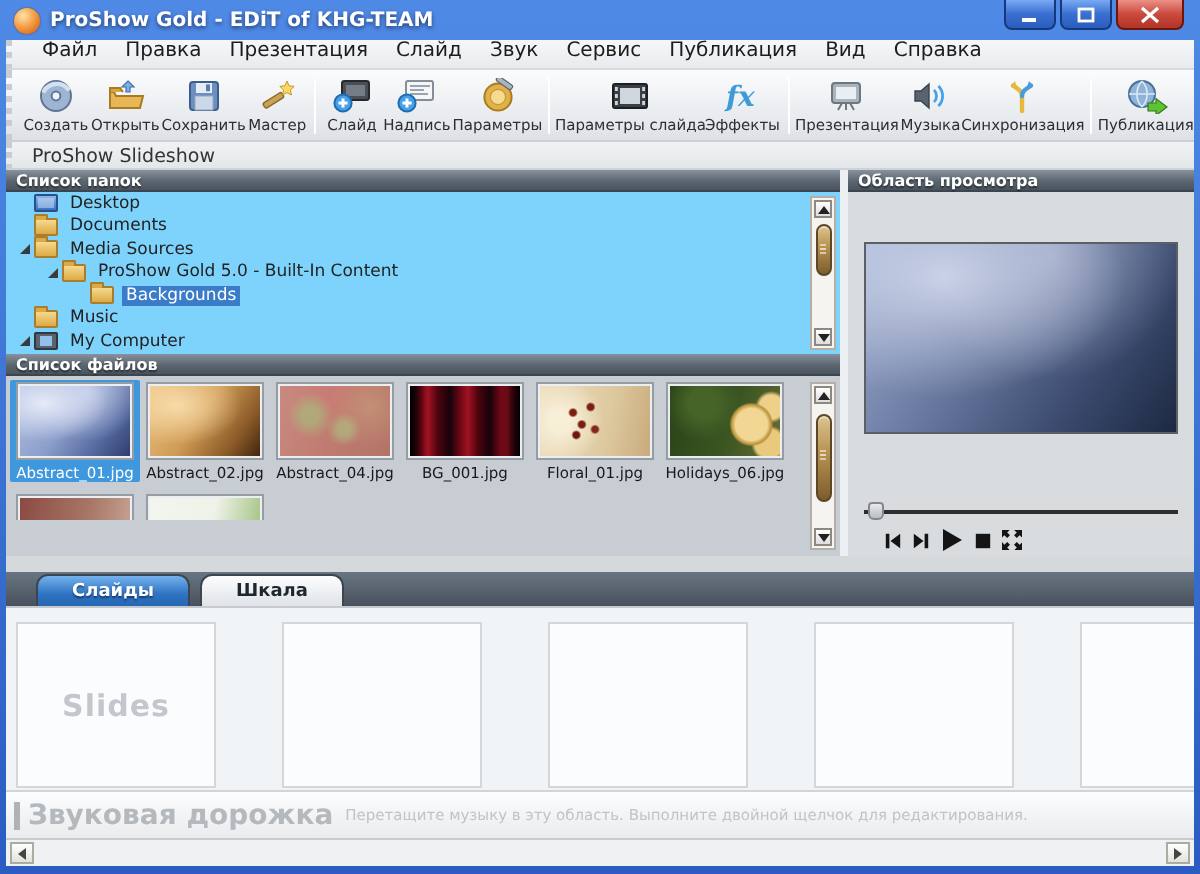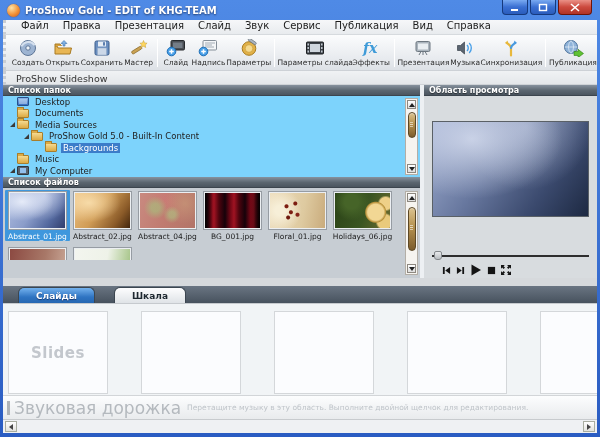--- a/index.html
+++ b/index.html
@@ -86,21 +86,21 @@
 .tab.active{background:linear-gradient(#74b2ee,#2f74c2 60%,#2567b2);color:#fff;text-shadow:0 1px 1px rgba(0,0,40,.5)}
 .tab.inactive{background:linear-gradient(#fdfdfe,#dfe3e7);color:#1e2830}
 
 .slides-area{position:absolute;left:0;top:283px;width:594px;height:92px;background:#f1f4f6;border-top:1px solid #c6cace}
 .slide-box{position:absolute;top:7px;width:100px;height:83px;background:#fbfcfe;border:1px solid #d4d7da;display:flex;flex-direction:column;align-items:center;justify-content:center}
 .slide-title{font-size:15px;font-weight:bold;color:#c3c7cd;letter-spacing:.5px}
 .slide-hint{margin-top:2px;width:82px;text-align:center;font-size:7.5px;line-height:1.25;color:#c6cbd0}
 
 .soundtrack{position:absolute;left:0;top:375px;width:594px;height:24px;background:linear-gradient(#fcfdfe,#e9ebed);border-top:1px solid #d2d5d8;display:flex;align-items:center;padding-left:4px}
 .st-grip{width:3px;height:14px;background:#aeb3b8;margin-right:4px;flex:none}
-.st-label{font-size:17px;font-weight:normal;color:#b4b9be;white-space:nowrap}
+.st-label{font-size:14px;font-weight:bold;color:#b4b9be;white-space:nowrap}
 .st-hint{margin-left:6px;font-size:7.5px;color:#bfc4c9;white-space:nowrap}
 
 .hscroll{position:absolute;left:0;top:399px;width:594px;height:14px;background:#eff1f3;border-top:1px solid #c8cbce}
 .hs-btn{position:absolute;top:1px;width:12px;height:11px;border:1px solid #a9ada0;background:linear-gradient(#fff,#e2e2dd);display:flex;align-items:center;justify-content:center}
 .hs-left{left:2px}.hs-right{right:2px}
 .hs-tri-l{width:0;height:0;border-top:3px solid transparent;border-bottom:3px solid transparent;border-right:4px solid #444}
 .hs-tri-r{width:0;height:0;border-top:3px solid transparent;border-bottom:3px solid transparent;border-left:4px solid #444}
 </style>
 </head>
 <body>
@@ -433,21 +433,21 @@
                 <path d="M0 0h3.8L2.6 1.2 4 2.6 2.6 4 1.2 2.6 0 3.8zM10 0v3.8L8.8 2.6 7.4 4 6 2.6 7.4 1.2 6 0zM0 10h3.8L2.6 8.8 4 7.4 2.6 6 1.2 7.4 0 6zM10 10H6.2l1.2-1.2L6 7.4 7.4 6l1.4 1.4L10 6.2z" fill="#141414"></path>
               </svg>
             </span>
           </div>
       </div>
     </div>
 
     <div class="tabzone">
       <div class="tabstrip" id="tab-bar">
           <span class="tab active" style="left: 15px;">Слайды</span>
-          <span class="tab inactive" style="left: 111px;">Шкала</span>
+          <span class="tab inactive" style="left: 97px;">Шкала</span>
         </div>
     </div>
 
     <div class="slides-area" id="slides-area">
         <div class="slide-box" style="left: 5px;">
           <span class="slide-title">Slides</span>
         </div>
         <div class="slide-box" style="left: 138px;"></div>
         <div class="slide-box" style="left: 271px;"></div>
         <div class="slide-box" style="left: 404px;"></div>

